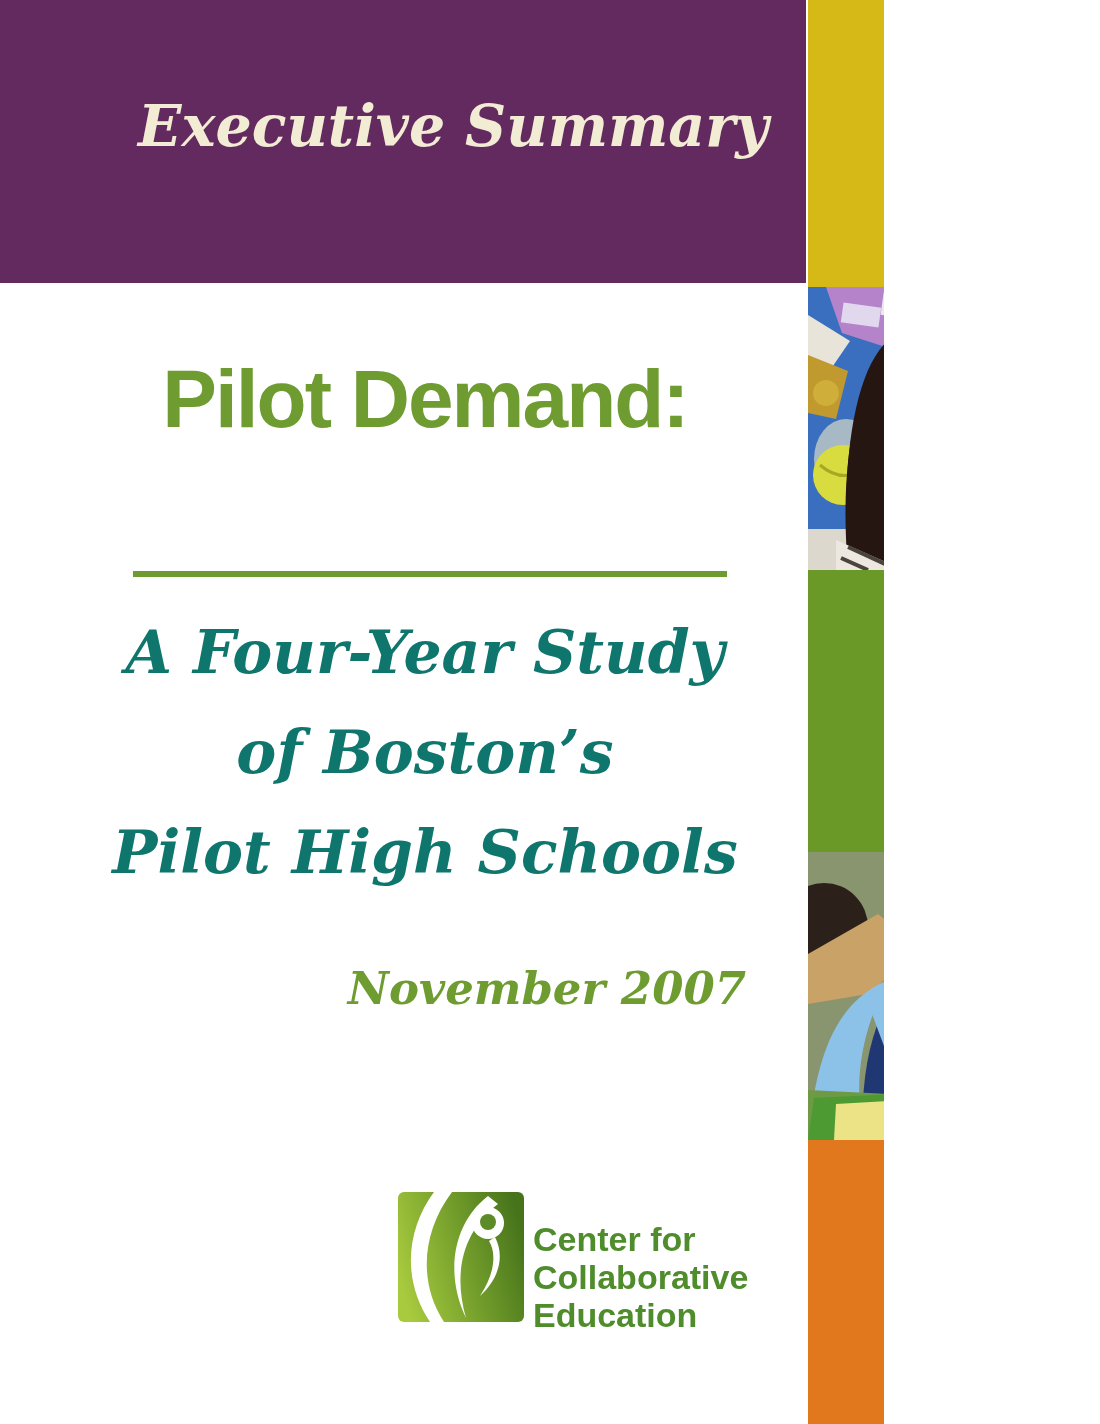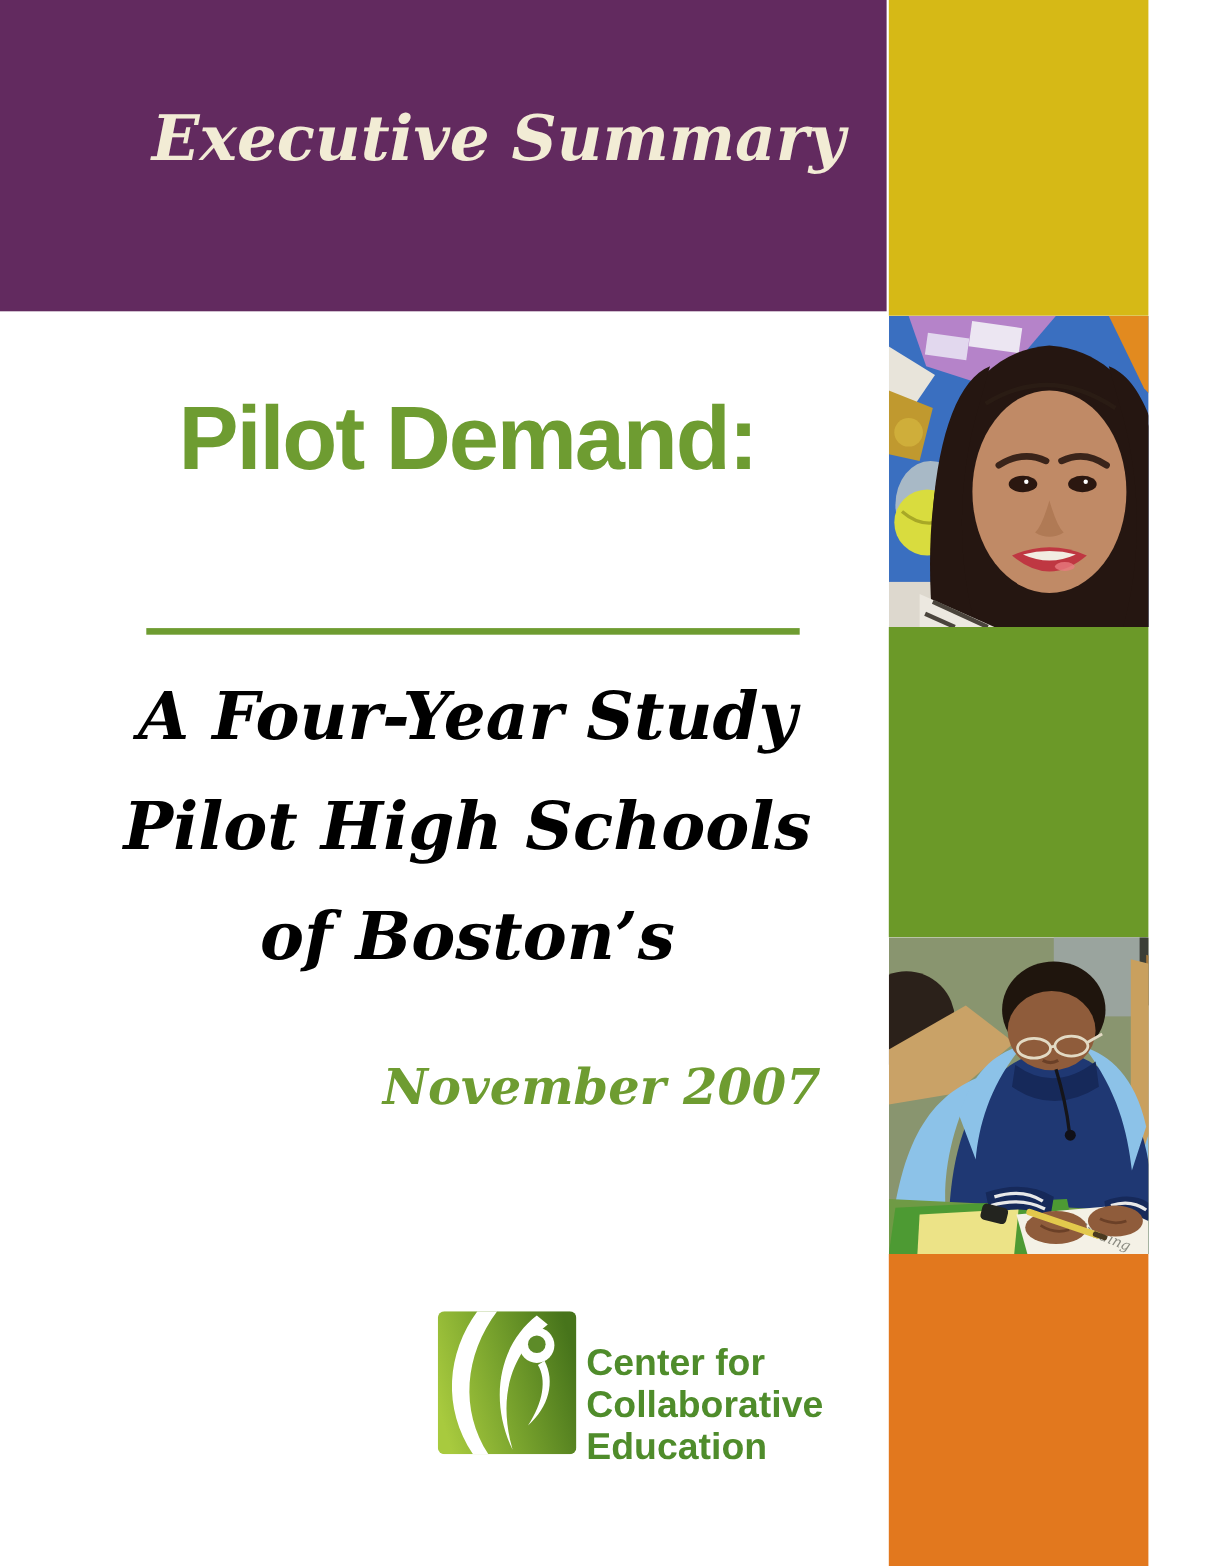--- a/index.html
+++ b/index.html
@@ -1,17 +1,17 @@
 <!DOCTYPE html>
 <html><head>
 <meta charset="utf-8">
 <style>
   html,body { margin:0; padding:0; background:#ffffff; }
   .page {
-    position:relative; width:1044px; height:1424px; background:#ffffff;
+    position:relative; width:884px; height:1424px; background:#ffffff;
     overflow:hidden; font-family:"Liberation Sans", sans-serif;
   }
   
   .header-band {
     position:absolute; left:0; top:0; width:806px; height:283px;
     background:#622a5f;
   }
   .eyebrow {
     position:absolute; left:138px; top:92px;
     font-family:"DejaVu Serif", serif; font-style:italic; font-weight:bold;
@@ -32,21 +32,21 @@
     color:#6e9c31; font-weight:bold; font-size:82px; line-height:98px;
     letter-spacing:-2px; white-space:nowrap;
   }
   .title-underline {
     position:absolute; left:133px; top:571px; width:594px; height:6px;
     background:#6e9c31;
   }
   .subtitle-block {
     position:absolute; left:25px; top:602px; width:800px; text-align:center;
     font-family:"DejaVu Serif", serif; font-style:italic; font-weight:bold;
-    font-size:60px; line-height:100px; color:#000000; white-space:nowrap;
+    font-size:60px; line-height:100px; color:#0f766e; white-space:nowrap;
   }
   .pub-date {
     position:absolute; left:294px; top:926px; width:506px; text-align:center;
     font-family:"DejaVu Serif", serif; font-style:italic; font-weight:bold;
     font-size:45px; color:#6e9c31;margin-top:36px;
   }
   
   .logo-mark { position:absolute; left:398px; top:1192px; width:126px; height:130px; }
   .logo-mark svg { display:block; width:100%; height:100%; }
   .org-name {
@@ -169,22 +169,22 @@
   </div>
 
   <div class="title-block">
     <div>Pilot Demand:</div>
   </div>
 
   <div class="title-underline"></div>
 
   <div class="subtitle-block">
     <div>A Four-Year Study</div>
+    <div>of Boston’s</div>
     <div>Pilot High Schools</div>
-    <div>of Boston’s</div>
   </div>
 
   <div class="pub-date">November 2007</div>
 
   <div class="logo-mark">
     <svg viewBox="0 0 126 130" aria-hidden="true">
       <defs>
         <linearGradient id="lg" x1="0" y1="0.65" x2="1" y2="0.35">
           <stop offset="0" stop-color="#a8ca3e"></stop>
           <stop offset="0.45" stop-color="#7ba52e"></stop>

